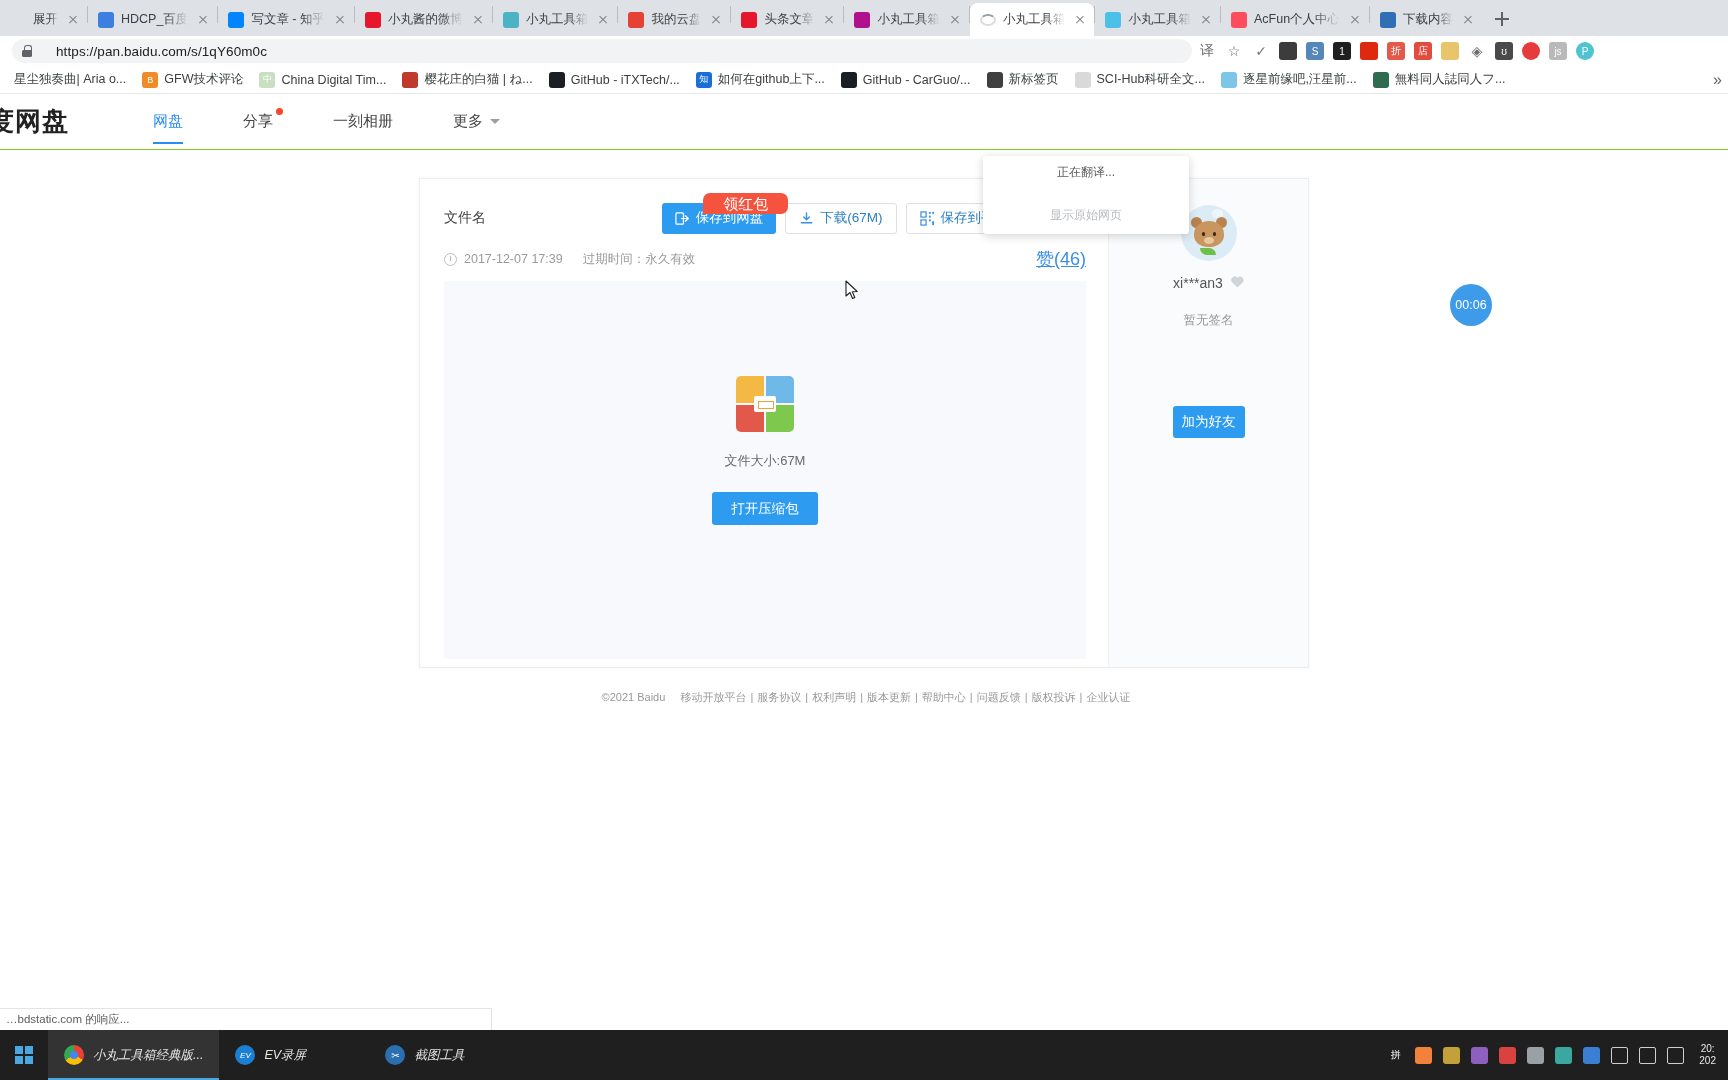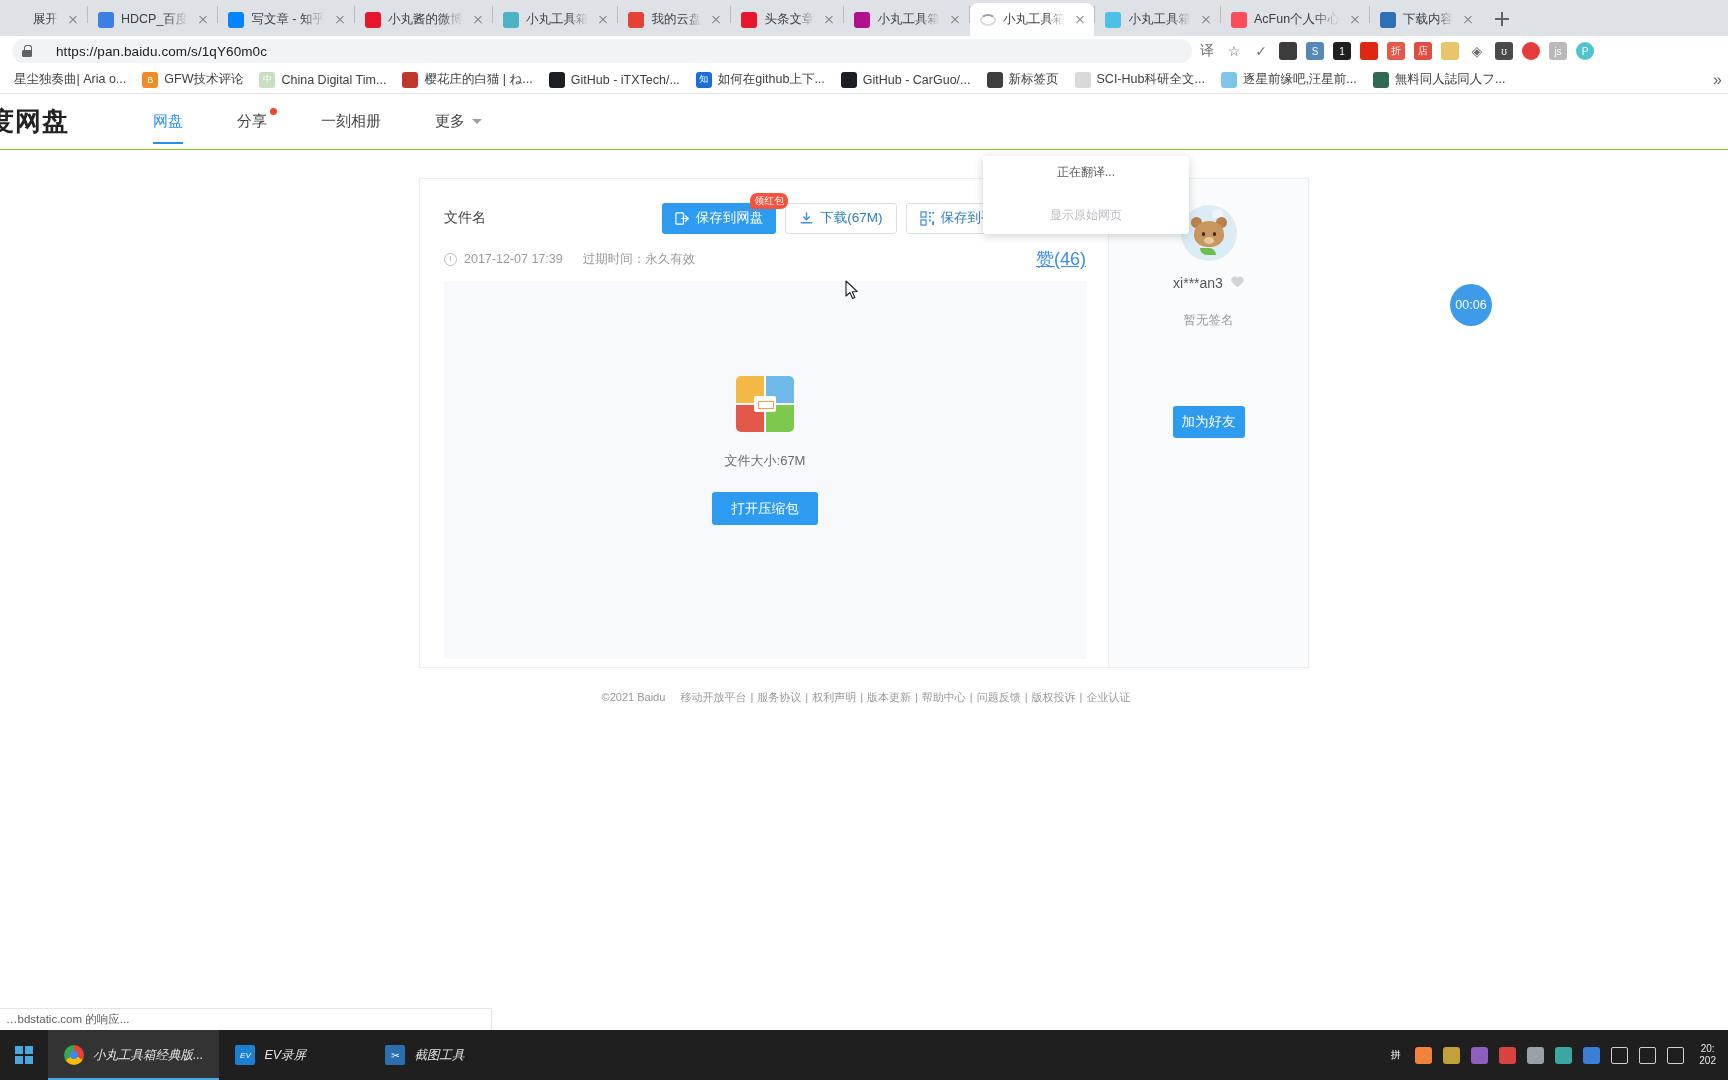--- a/index.html
+++ b/index.html
@@ -76,21 +76,21 @@
   #bm-overflow { position:absolute; right:6px; font-size:16px; color:#5f6368; }
 
   
   #viewport { position:absolute; top:94px; left:0; width:1728px; height:936px;
     background:#ffffff; overflow:hidden; }
 
   
   #pan-header { height: 56px; background:#fff; display:flex; align-items:center;
     border-bottom:1px solid #84cc16; position:relative; }
   #pan-logo { font-size: 26px; font-weight: bold; color:#222; margin-left:-12px; letter-spacing:1px; }
-  #pan-nav { display:flex; align-items:flex-end; gap: 10px; margin-left: 62px; height:56px; }
+  #pan-nav { display:flex; align-items:flex-end; gap: 16px; margin-left: 62px; height:56px; }
   .nav-item { font-size:15px; color:#444; padding: 0 22px; height:56px;
     display:flex; align-items:center; position:relative; }
   .nav-item.active { color:#2a8cf5; }
   .nav-item.active::after { content:''; position:absolute; bottom:6px; left:22px; right:22px;
     height:2px; background:#2a8cf5; }
   .nav-dot { position:absolute; top:14px; right:12px; width:7px; height:7px;
     border-radius:50%; background:#f5462b; }
   .caret-down { width:0;height:0;border-left:5px solid transparent;border-right:5px solid transparent;
     border-top:5px solid #9aa0a6; margin-left:7px; }
 
@@ -102,21 +102,21 @@
     border-left:1px solid #f0f0f0; padding-top: 26px; text-align:center; }
 
   #file-row { display:flex; align-items:center; height: 42px; padding: 0 0 0 14px; }
   #filename { font-size:14px; color:#444; }
   #file-actions { margin-left:auto; display:flex; align-items:center; gap:9px; position:relative; }
   .btn { height:31px; border-radius:3px; display:flex; align-items:center; gap:6px;
     padding: 0 13px; font-size:13.5px; cursor:pointer; white-space:nowrap; }
   .btn-primary { background:#2d9cf0; color:#fff; position:relative; }
   .btn-ghost { background:#fff; border:1px solid #dcdfe6; color:#2b7fc4; }
   .badge-red { position:absolute; top:-10px; right:-12px; background:#f5533d; color:#fff;
-    font-size:10px; line-height:1; padding:3px 4px; border-radius:7px 7px 7px 0; white-space:nowrap; }
+    font-size:15px; line-height:1; padding:3px 20px; border-radius:7px 7px 7px 0; white-space:nowrap; }
   .btn-report { background:#fff; border:1px solid #dcdfe6; color:#4ba94b; padding: 0 15px; }
 
   #meta-row { display:flex; align-items:center; padding: 8px 4px 10px 14px; font-size:12.5px; color:#9a9a9a; }
   .clock { width:13px;height:13px;border:1.4px solid #bdbdbd;border-radius:50%;
     margin-right:7px; position:relative; flex:0 0 13px; }
   .clock::after{content:'';position:absolute;left:5px;top:2.5px;width:1.3px;height:4.5px;background:#bdbdbd;}
   #expire { margin-left: 20px; }
   #like { margin-left:auto; color:#3a8ee6; font-size:18px;text-decoration:underline; }
 
   #preview { margin: 0 4px 0 14px; background:#f7f9fc; height: 378px;
@@ -179,21 +179,21 @@
   #start { width:48px; height:50px; display:flex; align-items:center; justify-content:center; }
   .winlogo { width:18px; height:18px; display:grid; grid-template-columns:1fr 1fr;
     grid-template-rows:1fr 1fr; gap:2px; }
   .winlogo i { background:#4aa8e0; display:block; }
   .task {
     height:50px; display:flex; align-items:center; gap:9px; padding: 0 16px;
     font-size:12.5px; color:#e6e6e6; position:relative; min-width: 150px;
   }
   .task.active { background:#333333; }
   .task.active::after { content:''; position:absolute; bottom:0; left:0; right:0; height:2px; background:#4aa8e0; }
-  .task-ico { width:20px; height:20px; border-radius:2px; flex:0 0 20px;
+  .task-ico { width:20px; height:20px; border-radius:10px; flex:0 0 20px;
     display:flex; align-items:center; justify-content:center; font-size:10px; color:#fff; }
   #tray { margin-left:auto; display:flex; align-items:center; gap:11px; padding-right:12px; }
   .tray-ico { width:17px; height:17px; border-radius:3px; display:flex; align-items:center;
     justify-content:center; font-size:10px; color:#fff; }
   #clock-tray { color:#e9e9e9; font-size:10px; text-align:center; line-height:1.25; padding-left:4px;}
 </style>
 </head>
 <body>
 
 <div id="browser">

